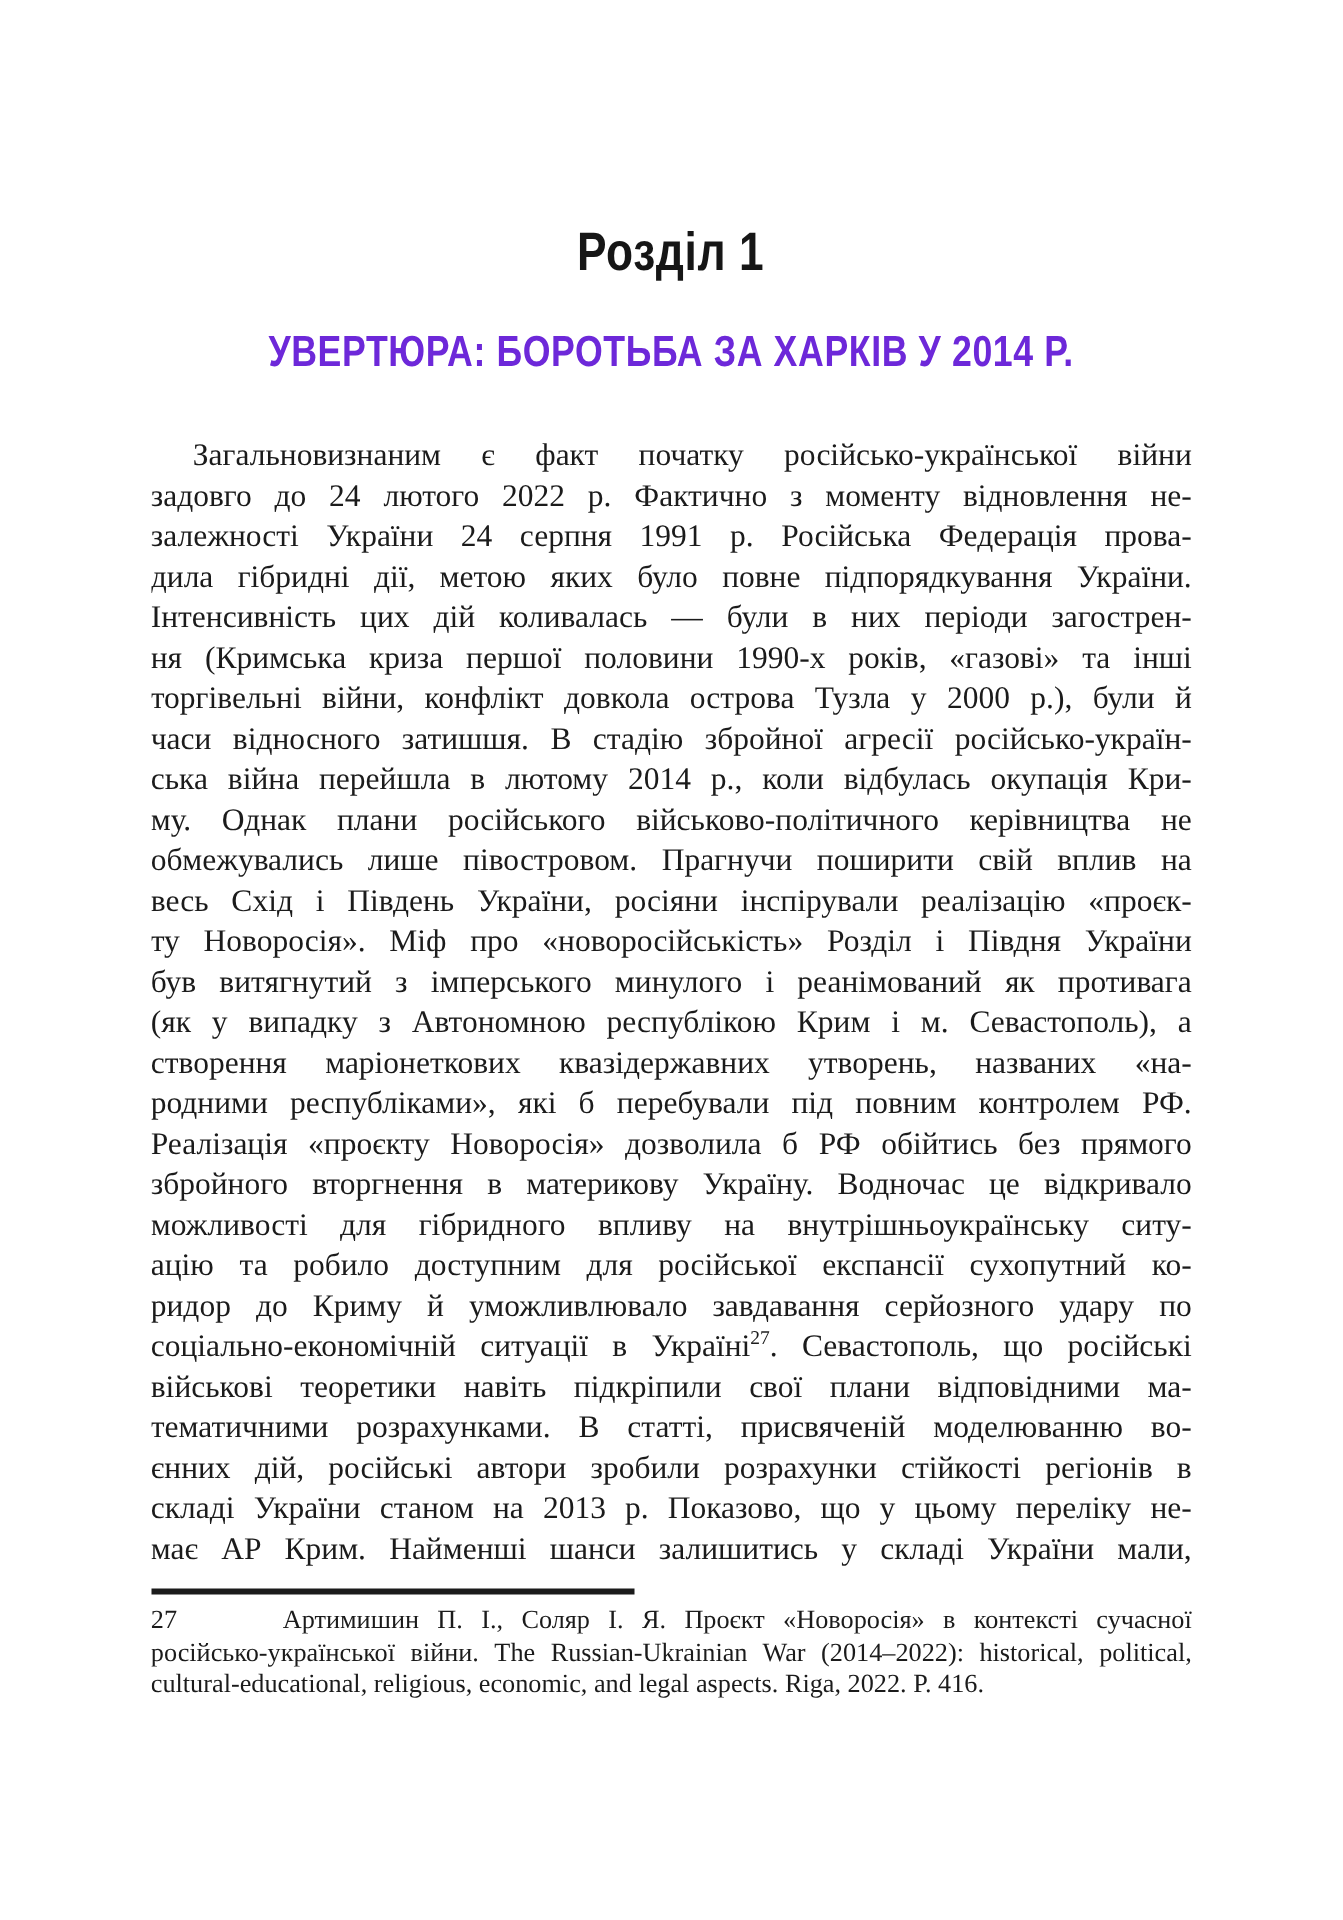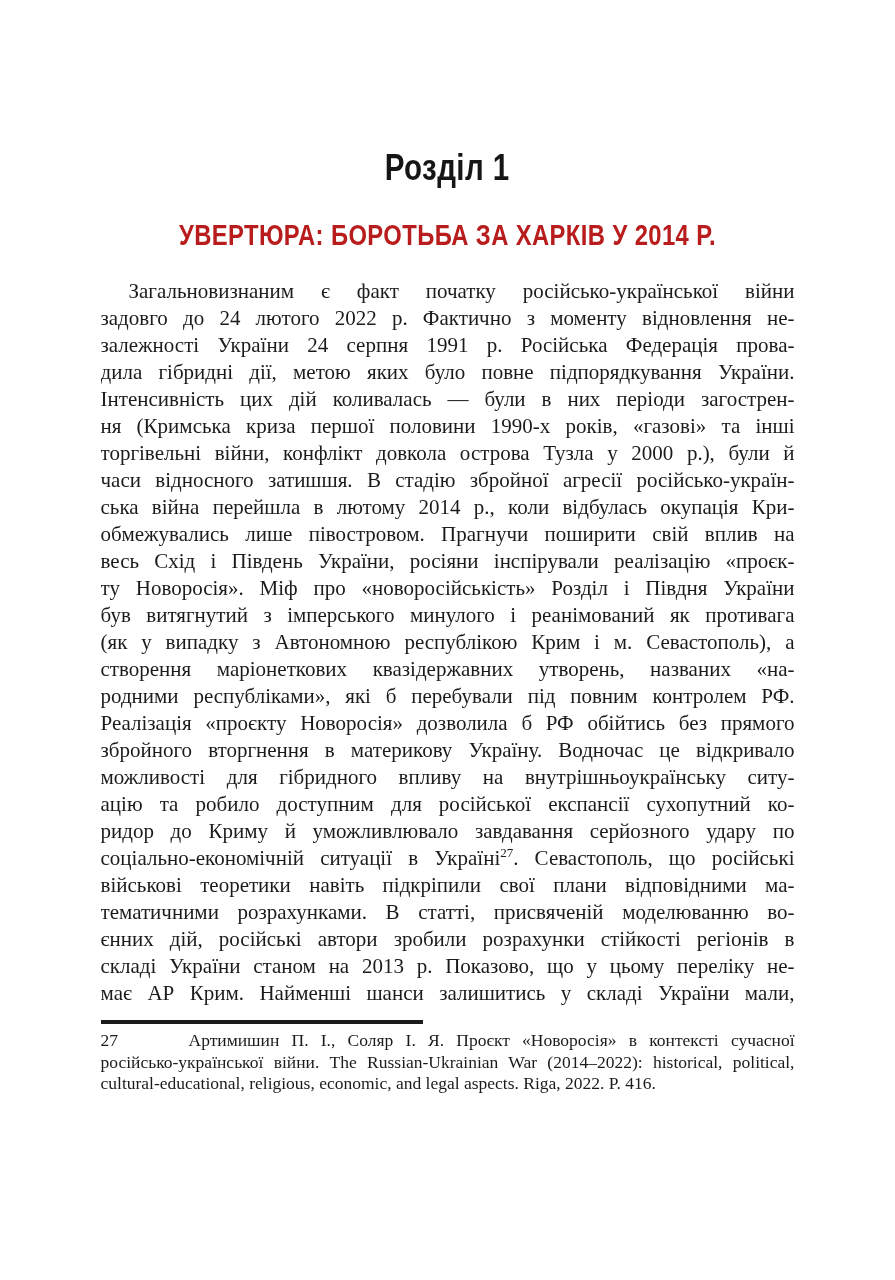--- a/index.html
+++ b/index.html
@@ -25,31 +25,31 @@
     line-height: 36px;
     color: #161616;
   }
   .chapter-title {
     margin: 34px 0 0 0;
     text-align: center;
     font-family: "Liberation Sans", sans-serif;
     font-weight: bold;
     font-size: 29px;
     line-height: 30px;
-    color: #b91c1c;
+    color: #6d28d9;
   }
   .cond {
     display: inline-block;
     transform: scaleX(0.82);
     transform-origin: 50% 50%;
     white-space: nowrap;
     letter-spacing: 0.5px;
   }
   .body-text {
-    margin-top: 28px;
+    margin-top: 40px;
     font-size: 21px;
     line-height: 27px;
   }
   .bl {
     text-align: justify;
     text-align-last: justify;
     height: 27px;
     overflow: hidden;
   }
   .bl.indent { padding-left: 28px; }
@@ -95,20 +95,21 @@
   <div class="body-text">
     <div class="bl indent">Загальновизнаним є факт початку російсько-української війни</div>
     <div class="bl">задовго до 24 лютого 2022 р. Фактично з моменту відновлення не-</div>
     <div class="bl">залежності України 24 серпня 1991 р. Російська Федерація прова-</div>
     <div class="bl">дила гібридні дії, метою яких було повне підпорядкування України.</div>
     <div class="bl">Інтенсивність цих дій коливалась — були в них періоди загострен-</div>
     <div class="bl">ня (Кримська криза першої половини 1990-х років, «газові» та інші</div>
     <div class="bl">торгівельні війни, конфлікт довкола острова Тузла у 2000 р.), були й</div>
     <div class="bl">часи відносного затишшя. В стадію збройної агресії російсько-україн-</div>
     <div class="bl">ська війна перейшла в лютому 2014 р., коли відбулась окупація Кри-</div>
+    <div class="bl">му. Однак плани російського військово-політичного керівництва не</div>
     <div class="bl">обмежувались лише півостровом. Прагнучи поширити свій вплив на</div>
     <div class="bl">весь Схід і Південь України, росіяни інспірували реалізацію «проєк-</div>
     <div class="bl">ту Новоросія». Міф про «новоросійськість» Розділ і Півдня України</div>
     <div class="bl">був витягнутий з імперського минулого і реанімований як противага</div>
     <div class="bl">(як у випадку з Автономною республікою Крим і м. Севастополь), а</div>
     <div class="bl">створення маріонеткових квазідержавних утворень, названих «на-</div>
     <div class="bl">родними республіками», які б перебували під повним контролем РФ.</div>
     <div class="bl">Реалізація «проєкту Новоросія» дозволила б РФ обійтись без прямого</div>
     <div class="bl">збройного вторгнення в материкову Україну. Водночас це відкривало</div>
     <div class="bl">можливості для гібридного впливу на внутрішньоукраїнську ситу-</div>

